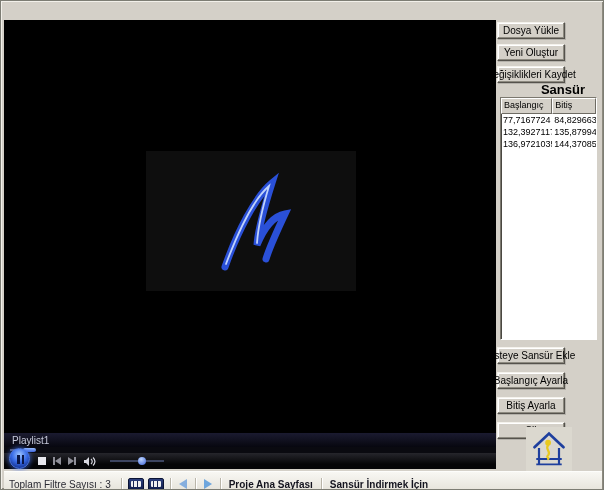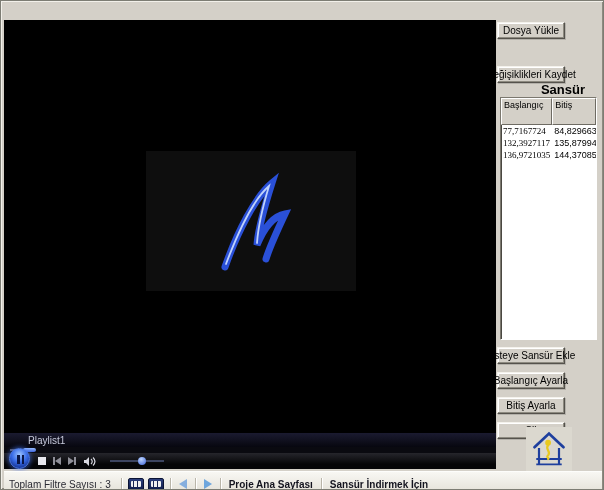--- a/index.html
+++ b/index.html
@@ -36,21 +36,21 @@
   }
   #vframe {
     position:absolute; left:142px; top:131px; width:210px; height:140px; background:#0e0e0e;
     display:flex; align-items:center; justify-content:center;
   }
   
   #playlistbar {
     position:absolute; left:3px; top:432px; width:492px; height:14px;
     background:linear-gradient(#1b1b30,#07070f);
     display:flex; align-items:center; justify-content:space-between;
-    padding:0 24px; font-size:10px;
+    padding:0 8px; font-size:10px;
   }
   #playlistbar .plname { color:#c6c9da; }
   #playlistbar .pltime { color:#9597c9;margin-top:35px; }
   
   #seekrow {
     position:absolute; left:3px; top:446px; width:492px; height:6px;
     background:#0a0a10;
   }
   #seekrow .tick { position:absolute; left:6px; top:2px; width:8px; height:2px; background:#5a5a66; }
   #seekrow .thumb { position:absolute; left:19px; top:1px; width:13px; height:4px;
@@ -89,29 +89,29 @@
     display:flex; align-items:center; justify-content:center; white-space:nowrap;
   }
   #listtitle { position:absolute; left:0; top:62px; width:106px; text-align:center;
     font-size:13px; font-weight:bold; color:#000;padding-left:28px; }
   #listbox {
     position:absolute; left:4px; top:77px; width:97px; height:243px; background:#fff;
     border:1px solid; border-color:#7b786f #fff #fff #7b786f;
     box-shadow: inset 1px 1px 0 #4a4842;
     overflow:hidden; font-size:9px;
   }
-  #lheader { display:flex; height:27px; }
+  #lheader { display:flex; height:16px; }
   #lheader .hc {
     background:#d4d0c8; border:1px solid; border-color:#fff #6e6b63 #6e6b63 #fff;
     padding:1px 2px 0 2px; color:#000; overflow:hidden; white-space:nowrap;
   }
   #lheader .hc.c1 { width:54%; } #lheader .hc.c2 { width:46%; }
   .lrow { display:flex; height:12px; line-height:12px; color:#000; }
   .lrow .lc { padding:0 2px; overflow:hidden; white-space:nowrap; }
-  .lrow .lc.c1 { width:54%;font-family:Liberation Serif, serif; } .lrow .lc.c2 { width:46%; }
+  .lrow .lc.c1 { width:54%; } .lrow .lc.c2 { width:46%; }
   #homelogo { position:absolute; left:30px; top:407px; width:46px; height:44px;
     background:#dbd8cf; display:flex; align-items:center; justify-content:center; }
   
   #statusbar {
     position:absolute; left:3px; top:470px; width:598px; height:25px;
     background:linear-gradient(#f8f7f3,#e1ded4);
     border-top:1px solid #fdfdfb;
     display:flex; align-items:center; font-size:10px; color:#1c1c28;
   }
   .sdiv { width:1px; height:13px; background:#b9b5a9; box-shadow:1px 0 0 #fff; margin:0 4px; flex:0 0 auto; }
@@ -175,20 +175,21 @@
         <path d="M8 3 C9.5 4.5, 9.5 6.5, 8 8 M10 1.5 C12.5 4, 12.5 7, 10 9.5" stroke="#d8d8e0" stroke-width="1.1" fill="none"></path>
       </svg>
     </div>
     <div class="vol-track">
       <span class="vol-thumb"></span>
     </div>
   </div>
 
   <div id="side">
     <button class="sbtn" style="top:2px">Dosya Yükle</button>
+    <button class="sbtn" style="top:24px">Yeni Oluştur</button>
     <button class="sbtn" style="top:46px">Değişiklikleri Kaydet</button>
 
     <div id="listtitle">Sansür Listesi</div>
 
     <div id="listbox">
       <div id="lheader">
         <div class="hc c1">Başlangıç</div>
         <div class="hc c2">Bitiş</div>
       </div>
       <div class="lrow">

